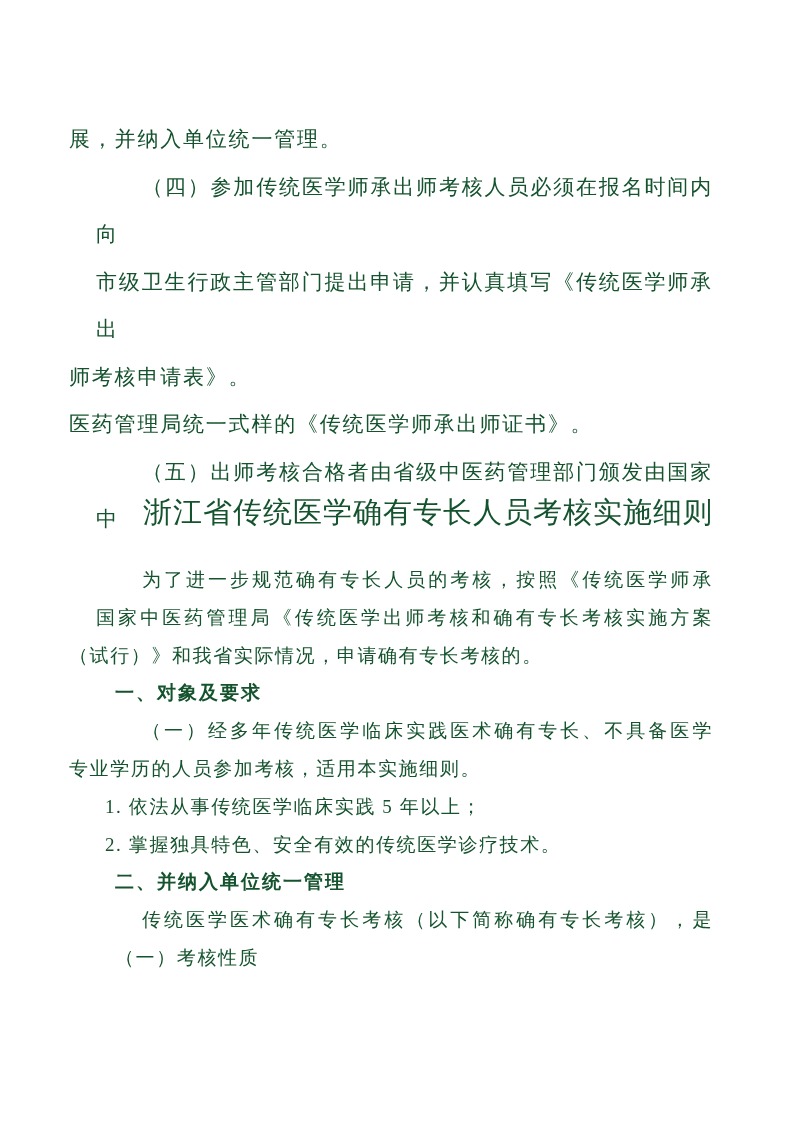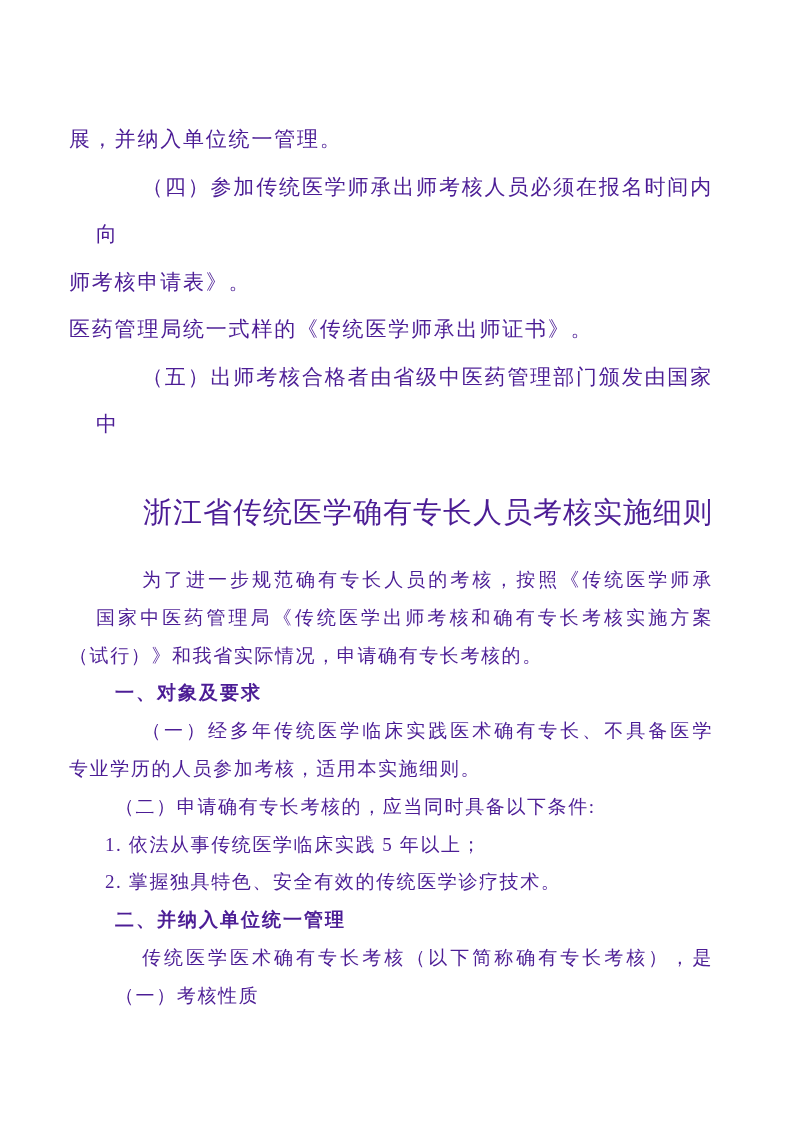--- a/index.html
+++ b/index.html
@@ -68,40 +68,40 @@
   }
   .heading {
     font-family: "Liberation Sans", "DejaVu Sans", sans-serif;
     font-weight: 700;
     letter-spacing: 2px;
   }
 </style>
 </head>
 <body>
 
-<div class="page" style="background: rgb(255, 255, 255); color: #4c1d95;">
+<div class="page" style="background: rgb(255, 255, 255); color: #14532d;">
 
   <div class="block-prev">
     <p class="ln">展，并纳入单位统一管理。</p>
     <p class="ln indent fill">（四）参加传统医学师承出师考核人员必须在报名时间内向</p>
+    <p class="ln fill">市级卫生行政主管部门提出申请，并认真填写《传统医学师承出</p>
     <p class="ln">师考核申请表》。</p>
     <p class="ln">医药管理局统一式样的《传统医学师承出师证书》。</p>
     <p class="ln indent fill">（五）出师考核合格者由省级中医药管理部门颁发由国家中</p>
   </div>
 
   <h1 class="doc-title">浙江省传统医学确有专长人员考核实施细则</h1>
 
   <div class="block-body">
     <p class="ln indent fill">为了进一步规范确有专长人员的考核，按照《传统医学师承</p>
     <p class="ln fill">国家中医药管理局《传统医学出师考核和确有专长考核实施方案</p>
     <p class="ln">（试行）》和我省实际情况，申请确有专长考核的。</p>
     <p class="ln indent heading">一、对象及要求</p>
     <p class="ln indent fill">（一）经多年传统医学临床实践医术确有专长、不具备医学</p>
     <p class="ln">专业学历的人员参加考核，适用本实施细则。</p>
-    <p class="ln indent">（二）申请确有专长考核的，应当同时具备以下条件:</p>
     <p class="ln indent-num">1. 依法从事传统医学临床实践 5 年以上；</p>
     <p class="ln indent-num">2. 掌握独具特色、安全有效的传统医学诊疗技术。</p>
     <p class="ln indent heading">二、并纳入单位统一管理</p>
     <p class="ln indent fill">传统医学医术确有专长考核（以下简称确有专长考核），是</p>
     <p class="ln indent">（一）考核性质</p>
   </div>
 
 </div>
 
 </body></html>

